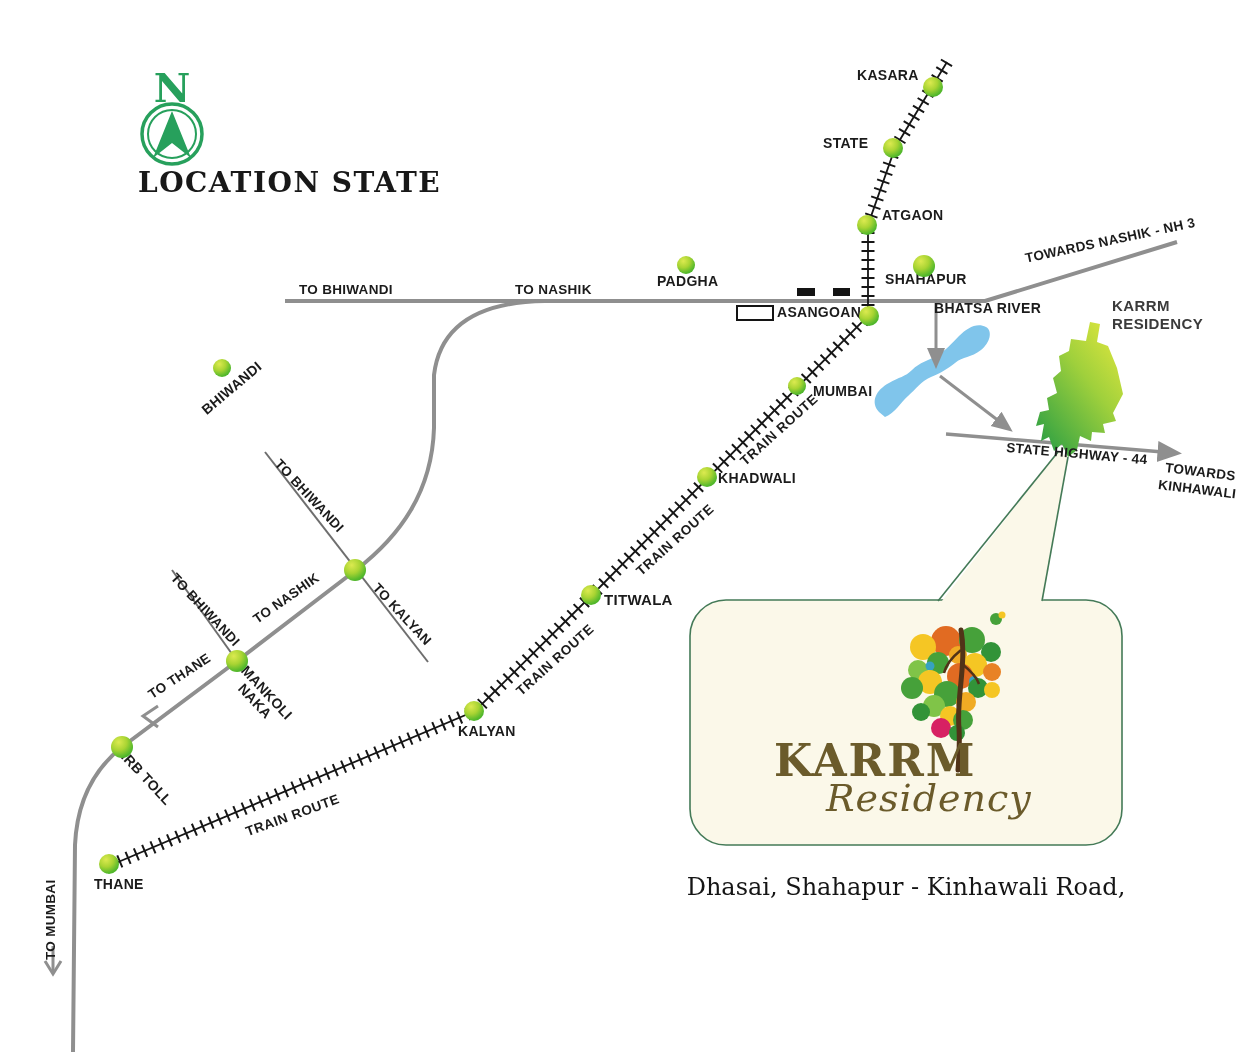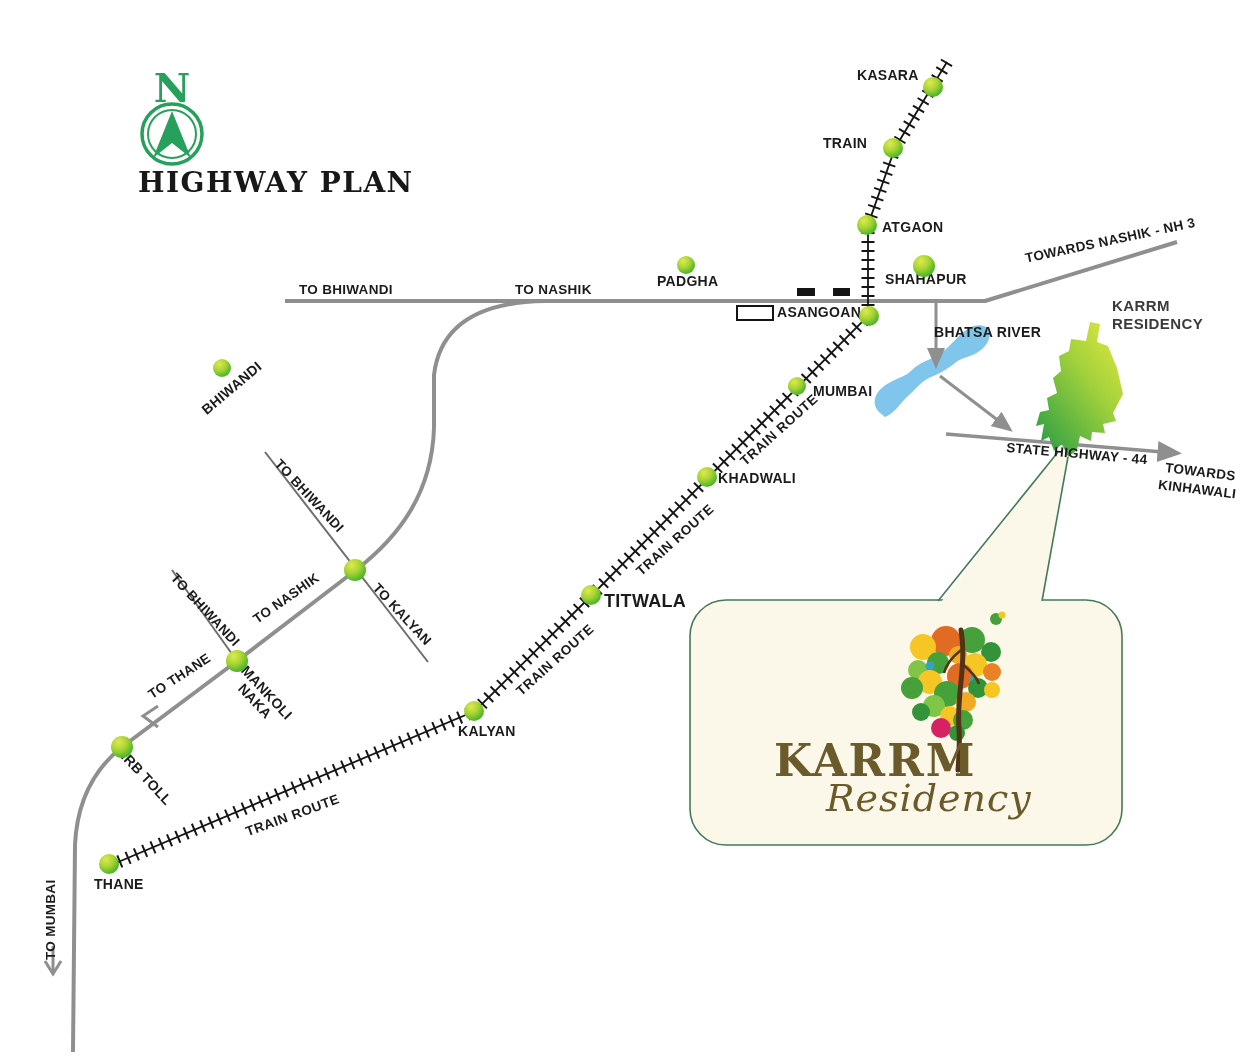--- a/index.html
+++ b/index.html
@@ -4,21 +4,21 @@
 <style>
   html,body{margin:0;padding:0;background:#fff;}
   #stage{position:relative;width:1260px;height:1060px;background:#ffffff;overflow:hidden;
          font-family:"Liberation Sans",sans-serif;}
   #map-svg{position:absolute;left:0;top:0;}
   #label-layer{position:absolute;left:0;top:0;width:1260px;height:1060px;pointer-events:none;}
   .lbl{position:absolute;white-space:pre;font-weight:bold;font-size:14px;color:#1b1b1b;
        transform-origin:0 0;letter-spacing:.3px;line-height:1.05;}
   .lbl.rd{font-size:13.5px;}
   .lbl.rt{font-size:13.5px;letter-spacing:.6px;}
-  .lbl.big{font-size:18px;}
+  .lbl.big{font-size:15px;}
   .lbl.poi{font-size:15px;color:#3b3b3b;letter-spacing:.4px;}
   .dot{position:absolute;border-radius:50%;
        background:radial-gradient(circle at 35% 28%, #dcea50 0%, #a9d433 38%, #55b92c 70%, #33a31f 100%);}
   .serif{font-family:"DejaVu Serif","Liberation Serif",serif;}
   #compass-n{position:absolute;left:150px;top:64px;width:44px;text-align:center;
              font-size:40px;color:#27a05c;font-weight:bold;}
   #plan-title{position:absolute;left:138px;top:166px;font-size:28px;font-weight:bold;
               color:#181818;letter-spacing:1.5px;}
   #brand-word{position:absolute;left:774px;top:735px;font-size:44px;font-weight:bold;
               color:#6b5b2b;letter-spacing:2px;}
@@ -131,35 +131,35 @@
       <circle cx="996" cy="619" r="6" fill="#3f9e33"></circle>
       <circle cx="1002" cy="615" r="3.5" fill="#f5c51d"></circle>
       <path d="M 961,630 C 967,662 956,700 959,728 C 960,746 959,756 958,770" fill="none" stroke="#4b2c10" stroke-width="5" stroke-linecap="round"></path>
       <path d="M 961,650 C 951,658 946,665 944,673" fill="none" stroke="#4b2c10" stroke-width="2.5"></path>
       <path d="M 962,664 C 971,671 977,678 979,684" fill="none" stroke="#4b2c10" stroke-width="2.5"></path>
     </g>
   </svg>
 
   <div id="label-layer">
       <span class="lbl st" style="left: 857px; top: 68px;">KASARA</span>
-      <span class="lbl st" style="left: 823px; top: 136px;">TRAIN</span>
-      <span class="lbl st" style="left: 882px; top: 220px;">ATGAON</span>
+      <span class="lbl st" style="left: 823px; top: 136px;">STATE</span>
+      <span class="lbl st" style="left: 882px; top: 208px;">ATGAON</span>
       <span class="lbl st" style="left: 885px; top: 272px;">SHAHAPUR</span>
       <span class="lbl st" style="left: 777px; top: 305px;">ASANGOAN</span>
       <span class="lbl st" style="left: 657px; top: 274px; text-align: center;">PADGHA</span>
       <span class="lbl st" style="left: 813px; top: 384px;">MUMBAI</span>
       <span class="lbl st" style="left: 718px; top: 471px; text-align: center;">KHADWALI</span>
       <span class="lbl st big" style="left: 604px; top: 592px;">TITWALA</span>
       <span class="lbl st" style="left: 458px; top: 724px;">KALYAN</span>
       <span class="lbl st" style="left: 94px; top: 877px;">THANE</span>
       <span class="lbl st" style="left: 199px; top: 406px; transform: rotate(-40deg);">BHIWANDI</span>
       <span class="lbl st" style="left: 249px; top: 663px; transform: rotate(47deg);">MANKOLI</span>
       <span class="lbl st" style="left: 246px; top: 681px; transform: rotate(47deg);">NAKA</span>
       <span class="lbl st" style="left: 129px; top: 749px; transform: rotate(47deg);">IRB TOLL</span>
-      <span class="lbl st" style="left: 934px; top: 301px; margin-top: 24px;">BHATSA RIVER</span>
+      <span class="lbl st" style="left: 934px; top: 301px;">BHATSA RIVER</span>
       <span class="lbl poi" style="left: 1112px; top: 298px;">KARRM</span>
       <span class="lbl poi" style="left: 1112px; top: 316px;">RESIDENCY</span>
       <span class="lbl rd" style="left: 299px; top: 283px;">TO BHIWANDI</span>
       <span class="lbl rd" style="left: 515px; top: 283px;">TO NASHIK</span>
       <span class="lbl rd" style="left: 1024px; top: 252px; transform: rotate(-12deg);">TOWARDS NASHIK - NH 3</span>
       <span class="lbl rd" style="left: 1007px; top: 441px; transform: rotate(5deg);">STATE HIGHWAY - 44</span>
       <span class="lbl rd" style="left: 1166px; top: 461px; transform: rotate(7deg);">TOWARDS</span>
       <span class="lbl rd" style="left: 1159px; top: 478px; transform: rotate(7deg);">KINHAWALI</span>
       <span class="lbl rd" style="left: 282px; top: 457px; transform: rotate(47deg);">TO BHIWANDI</span>
       <span class="lbl rd" style="left: 380px; top: 581px; transform: rotate(47deg);">TO KALYAN</span>
@@ -182,18 +182,19 @@
       <div class="dot" style="left: 697px; top: 467px; width: 20px; height: 20px;"></div>
       <div class="dot" style="left: 581px; top: 585px; width: 20px; height: 20px;"></div>
       <div class="dot" style="left: 464px; top: 701px; width: 20px; height: 20px;"></div>
       <div class="dot" style="left: 99px; top: 854px; width: 20px; height: 20px;"></div>
       <div class="dot" style="left: 344px; top: 559px; width: 22px; height: 22px;"></div>
       <div class="dot" style="left: 226px; top: 650px; width: 22px; height: 22px;"></div>
       <div class="dot" style="left: 111px; top: 736px; width: 22px; height: 22px;"></div>
     </div>
 
   <span id="compass-n" class="serif">N</span>
-  <div id="plan-title" class="serif">HIGHWAY PLAN</div>
+  <div id="plan-title" class="serif">LOCATION STATE</div>
   <div id="brand-word" class="serif">KARRM</div>
   <div id="brand-sub" class="serif">Residency</div>
   <div id="address" class="serif">
+    <div>Dhasai, Shahapur - Kinhawali Road,</div>
   </div>
 </div>
 
 </body></html>

